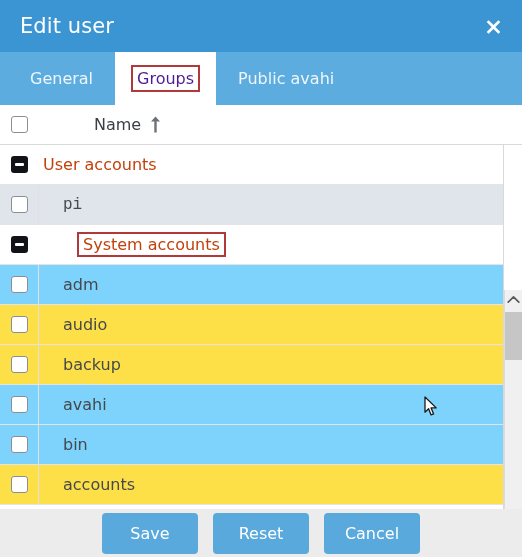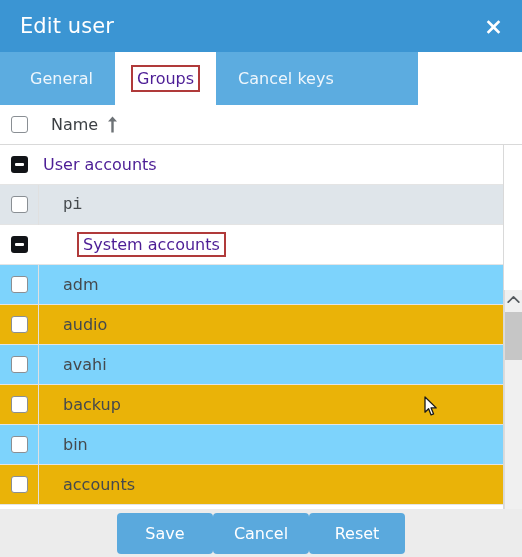--- a/index.html
+++ b/index.html
@@ -24,21 +24,21 @@
   }
   .close-btn{
     width:26px;height:26px;display:flex;align-items:center;justify-content:center;
     color:#ffffff;font-size:20px;font-weight:bold;cursor:pointer;
     user-select:none;line-height:1;
   }
   .close-btn svg{display:block;}
 
   
   .tabstrip{
-    position:absolute;left:0;top:52px;width:418px;height:53px;
+    position:absolute;left:0;top:52px;width:522px;height:53px;
     background:#5cace0;
     display:flex;align-items:flex-end;
     box-sizing:border-box;padding-left:8px;
   }
   .tab{
     position:relative;
     height:53px;
     display:flex;align-items:center;justify-content:center;
     padding:0 18px;
     font-size:16px;color:#eef6fc;
@@ -55,21 +55,21 @@
     outline-offset:0px;
     color:#4c1d95;
   }
 
   
   .tablehead{
     position:absolute;left:0;top:105px;width:522px;height:40px;
     background:#ffffff;
     border-bottom:1px solid #d9d9d9;
     box-sizing:border-box;
-    display:flex;align-items:center;
+    display:flex;align-items:center;gap:43px;
   }
   .cb-col{
     width:39px;min-width:39px;height:100%;
     display:flex;align-items:center;justify-content:center;
     box-sizing:border-box;
   }
   .chk{
     width:17px;height:17px;box-sizing:border-box;
     border:1.6px solid #8a8f94;border-radius:3px;background:#fff;
     cursor:pointer;flex:none;
@@ -87,32 +87,32 @@
     background:#ffffff;overflow:hidden;
   }
   .listbody{
     position:absolute;left:0;top:0;width:504px;height:100%;
     box-sizing:border-box;
     border-right:1px solid #d9d9d9;
   }
   .row{
     position:relative;height:40px;display:flex;align-items:center;
     border-bottom:1px solid #e4e4e4;
-    box-sizing:border-box;background:#eab308;
+    box-sizing:border-box;background:#fde047;
   }
   .row.alt{background:#7dd3fc;}
   .row.sel{background:#dfe5ea;font-family:Liberation Mono, monospace;}
   .row.grouprow{background:#ffffff;border-bottom:1px solid #e4e4e4;}
   .row .cb-col{border-right:1px solid #e0e0e0;height:40px;}
   .row.grouprow .cb-col{border-right:none;}
   .row-label{
     font-size:16px;color:#45494d;padding-left:12px;
     white-space:nowrap;
   }
-  .row.grouprow .row-label{padding-left:0px;color:#4c1d95;}
+  .row.grouprow .row-label{padding-left:0px;color:#c2410c;}
   .row.grouprow .name-col{padding-left:0;}
   .group-label-box{display:inline-block;padding:1px 4px;}
   .group-label-box.annot{outline:2px solid #b03a3a;outline-offset:0;margin-left:40px;}
 
   
   .toggle{
     width:17px;height:17px;border-radius:3px;background:#111317;
     display:flex;align-items:center;justify-content:center;
     cursor:pointer;flex:none;
   }
@@ -133,21 +133,21 @@
   .sb-track{position:absolute;left:0;top:18px;bottom:18px;width:17px;background:#f0f0f0;}
   .sb-thumb{
     position:absolute;left:0;top:22px;width:17px;height:48px;
     background:#c6c6c6;cursor:pointer;
   }
 
   
   .footer{
     position:absolute;left:0;bottom:0;width:522px;height:48px;
     background:#ececec;
-    display:flex;align-items:center;justify-content:center;gap:0;
+    display:flex;align-items:center;justify-content:center;gap:15px;
     box-sizing:border-box;
   }
   .btn{
     min-width:96px;height:41px;
     background:#5aa9dd;color:#ffffff;
     border:none;border-radius:4px;
     font-size:16px;font-family:inherit;
     cursor:pointer;display:flex;align-items:center;justify-content:center;
     padding:0 14px;
   }
@@ -170,21 +170,21 @@
   </div>
 
   <div class="tabstrip">
     <div class="tab">
       <span class="tab-label">General</span>
     </div>
     <div class="tab active">
       <span class="tab-label">Groups</span>
     </div>
     <div class="tab">
-      <span class="tab-label">Cancel keys</span>
+      <span class="tab-label">Public avahi</span>
     </div>
   </div>
 
   <div class="tablehead">
     <div class="cb-col">
       <span class="chk"></span>
     </div>
     <div class="name-col">
       <span class="head-label">Name</span>
       <span class="sort-arrow">
@@ -240,35 +240,35 @@
 
       <div class="row">
         <div class="cb-col">
           <span class="chk"></span>
         </div>
         <div class="name-col">
           <span class="row-label">audio</span>
         </div>
       </div>
 
+      <div class="row">
+        <div class="cb-col">
+          <span class="chk"></span>
+        </div>
+        <div class="name-col">
+          <span class="row-label">backup</span>
+        </div>
+      </div>
+
       <div class="row alt">
         <div class="cb-col">
           <span class="chk"></span>
         </div>
         <div class="name-col">
           <span class="row-label">avahi</span>
-        </div>
-      </div>
-
-      <div class="row">
-        <div class="cb-col">
-          <span class="chk"></span>
-        </div>
-        <div class="name-col">
-          <span class="row-label">backup</span>
         </div>
       </div>
 
       <div class="row alt">
         <div class="cb-col">
           <span class="chk"></span>
         </div>
         <div class="name-col">
           <span class="row-label">bin</span>
         </div>
@@ -292,22 +292,22 @@
         </svg>
       </div>
       <div class="sb-track"></div>
       <div class="sb-thumb"></div>
 
     </div>
   </div>
 
   <div class="footer">
     <button class="btn">Save</button>
+    <button class="btn">Reset</button>
     <button class="btn">Cancel</button>
-    <button class="btn">Reset</button>
   </div>
 
   <div class="cursor">
     <svg width="15" height="22" viewBox="0 0 15 22" aria-hidden="true">
       <path d="M1 1 L1 16.2 L4.6 12.8 L7.1 18.9 L9.6 17.9 L7.1 11.9 L12.2 11.9 Z" fill="#ffffff" stroke="#1a1a1a" stroke-width="1.3" stroke-linejoin="round"></path>
     </svg>
   </div>
 
 </div>
 

